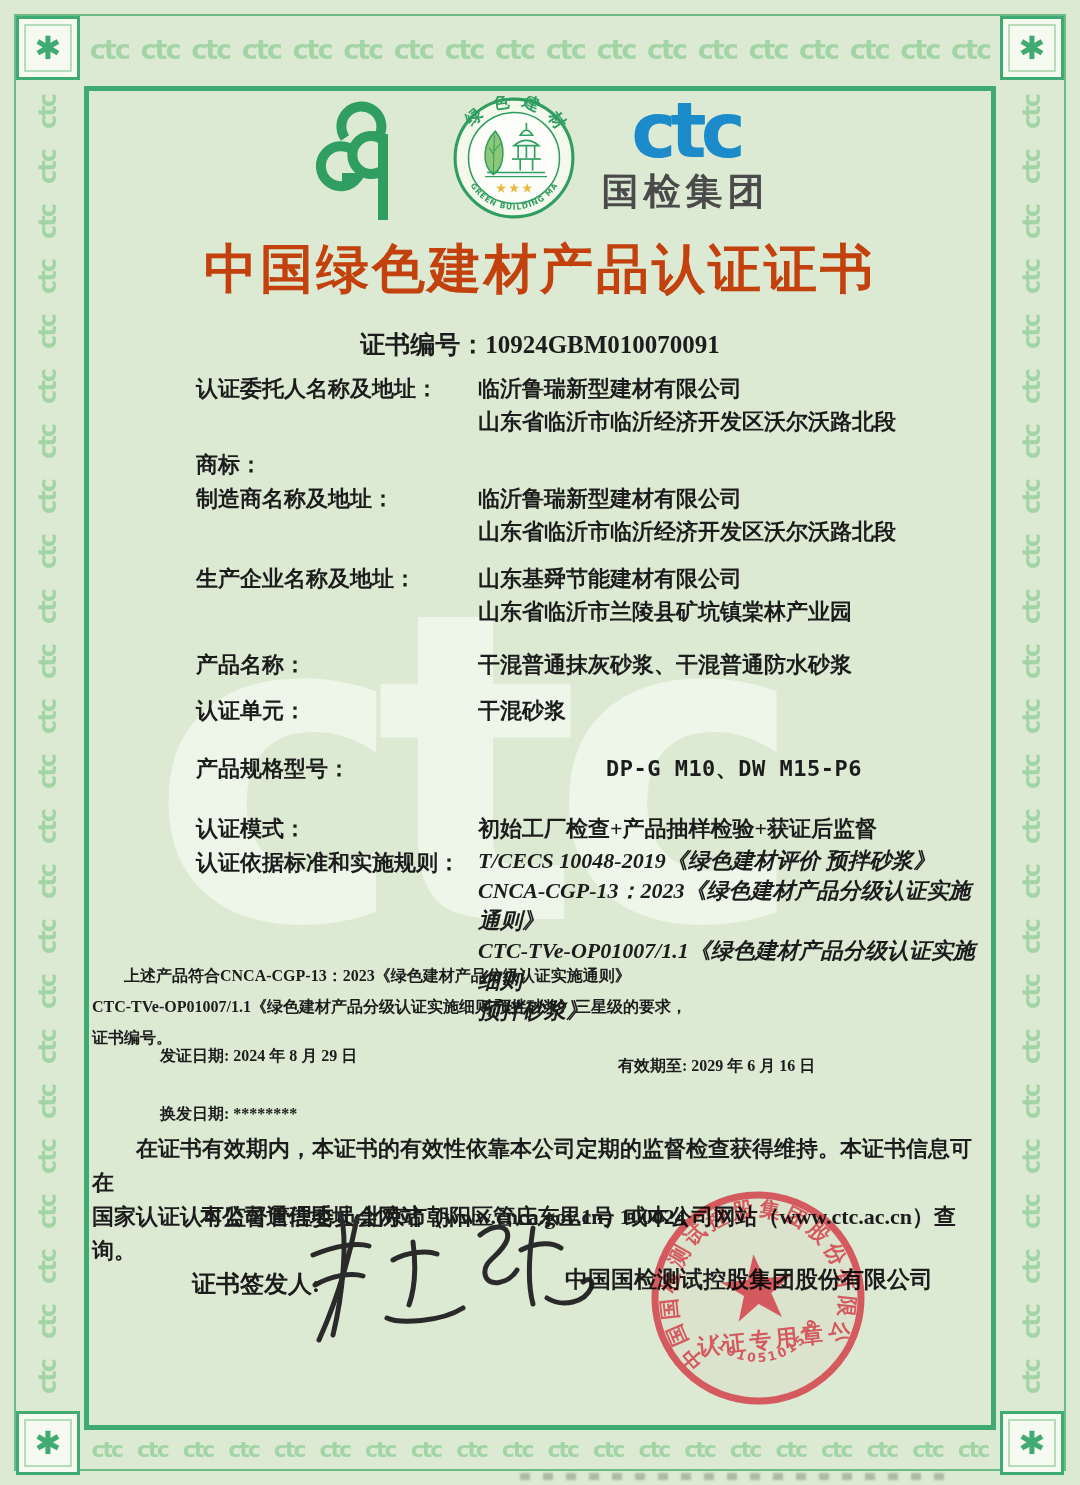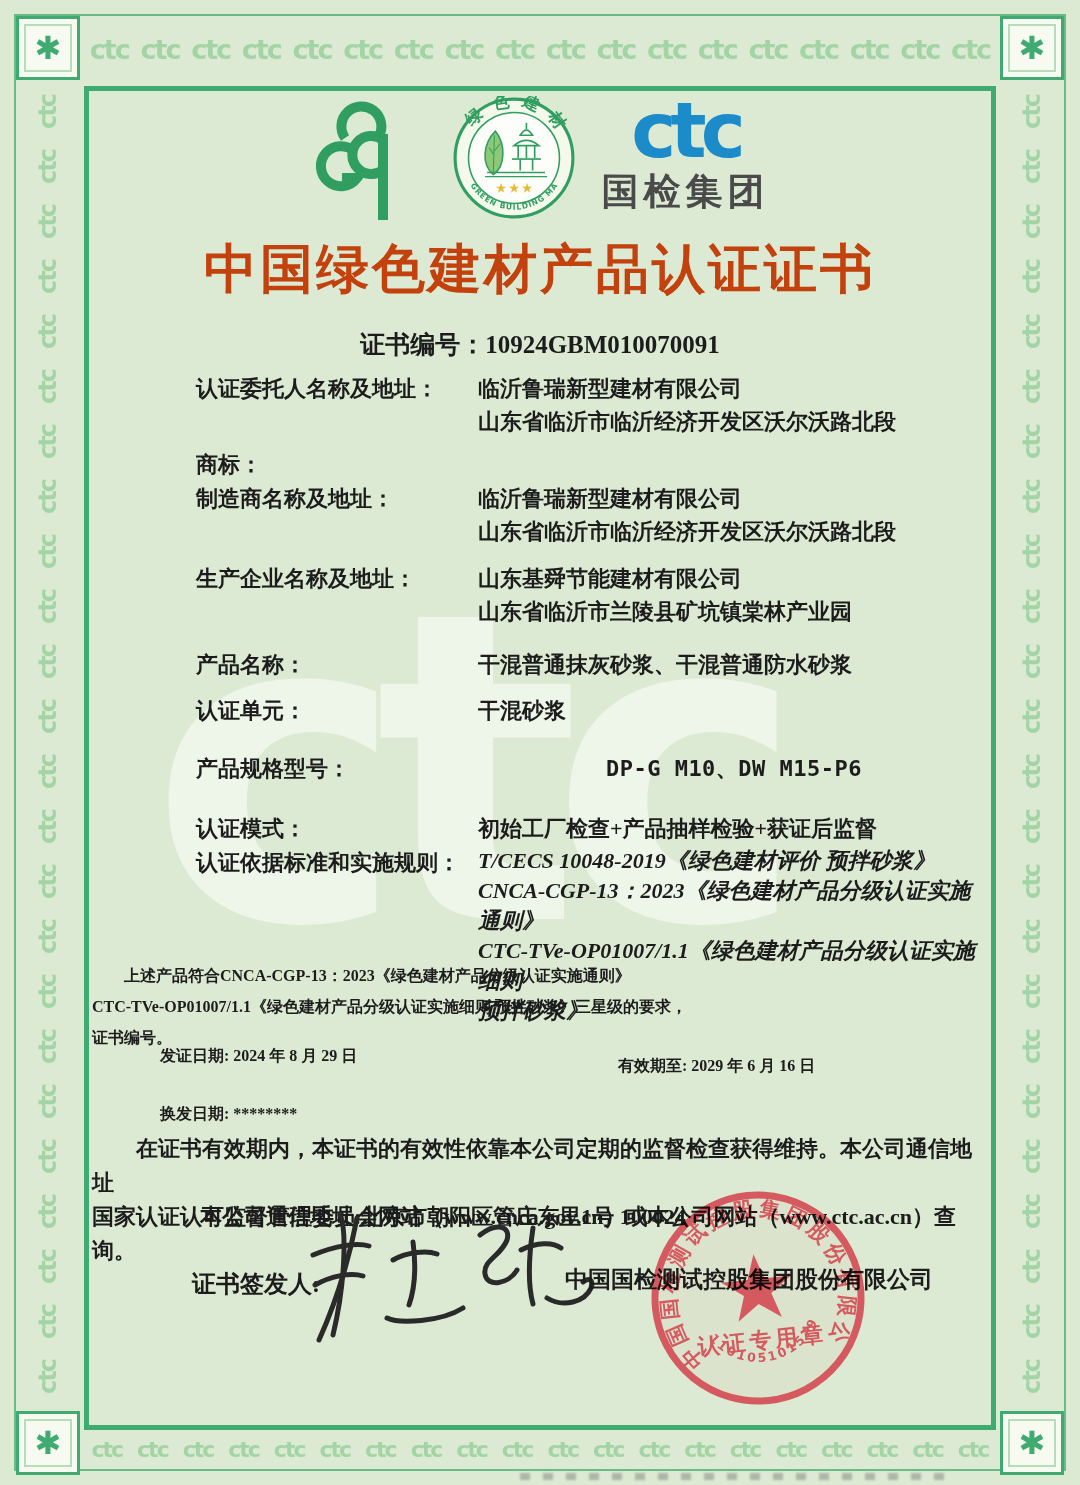--- a/index.html
+++ b/index.html
@@ -308,21 +308,21 @@
         <div class="tline">上述产品符合CNCA-CGP-13：2023《绿色建材产品分级认证实施通则》</div>
         <div class="tline">CTC-TVe-OP01007/1.1《绿色建材产品分级认证实施细则 预拌砂浆》三星级的要求，</div>
         <div class="tline">证书编号。</div>
       </div>
 
     <div class="date-item date-issue"><span>发证日期:</span> <span>2024 年 8 月 29 日</span></div>
     <div class="date-item date-reissue"><span>换发日期:</span> <span>********</span></div>
     <div class="date-item date-valid"><span>有效期至:</span> <span>2029 年 6 月 16 日</span></div>
 
     <div id="notice">
-        <div class="tline">在证书有效期内，本证书的有效性依靠本公司定期的监督检查获得维持。本公司通信地址</div>
+        <div class="tline">在证书有效期内，本证书的有效性依靠本公司定期的监督检查获得维持。本证书信息可在</div>
         <div class="tline">国家认证认可监督管理委员会网站（www.cnca.gov.cn）或本公司网站（www.ctc.ac.cn）查询。</div>
       </div>
     <div class="address">本公司通信地址:北京市朝阳区管庄东里1号  100024</div>
 
     <div class="signer-label">证书签发人:</div>
     <svg class="signature-svg" width="300" height="160" viewBox="0 0 300 160">
       <g fill="none" stroke="#2a2a2a" stroke-width="5" stroke-linecap="round">
         <path d="M45,15 C52,30 50,85 38,135"></path>
         <path d="M18,55 C40,46 62,42 74,46"></path>
         <path d="M20,85 C36,76 56,72 68,76"></path>

